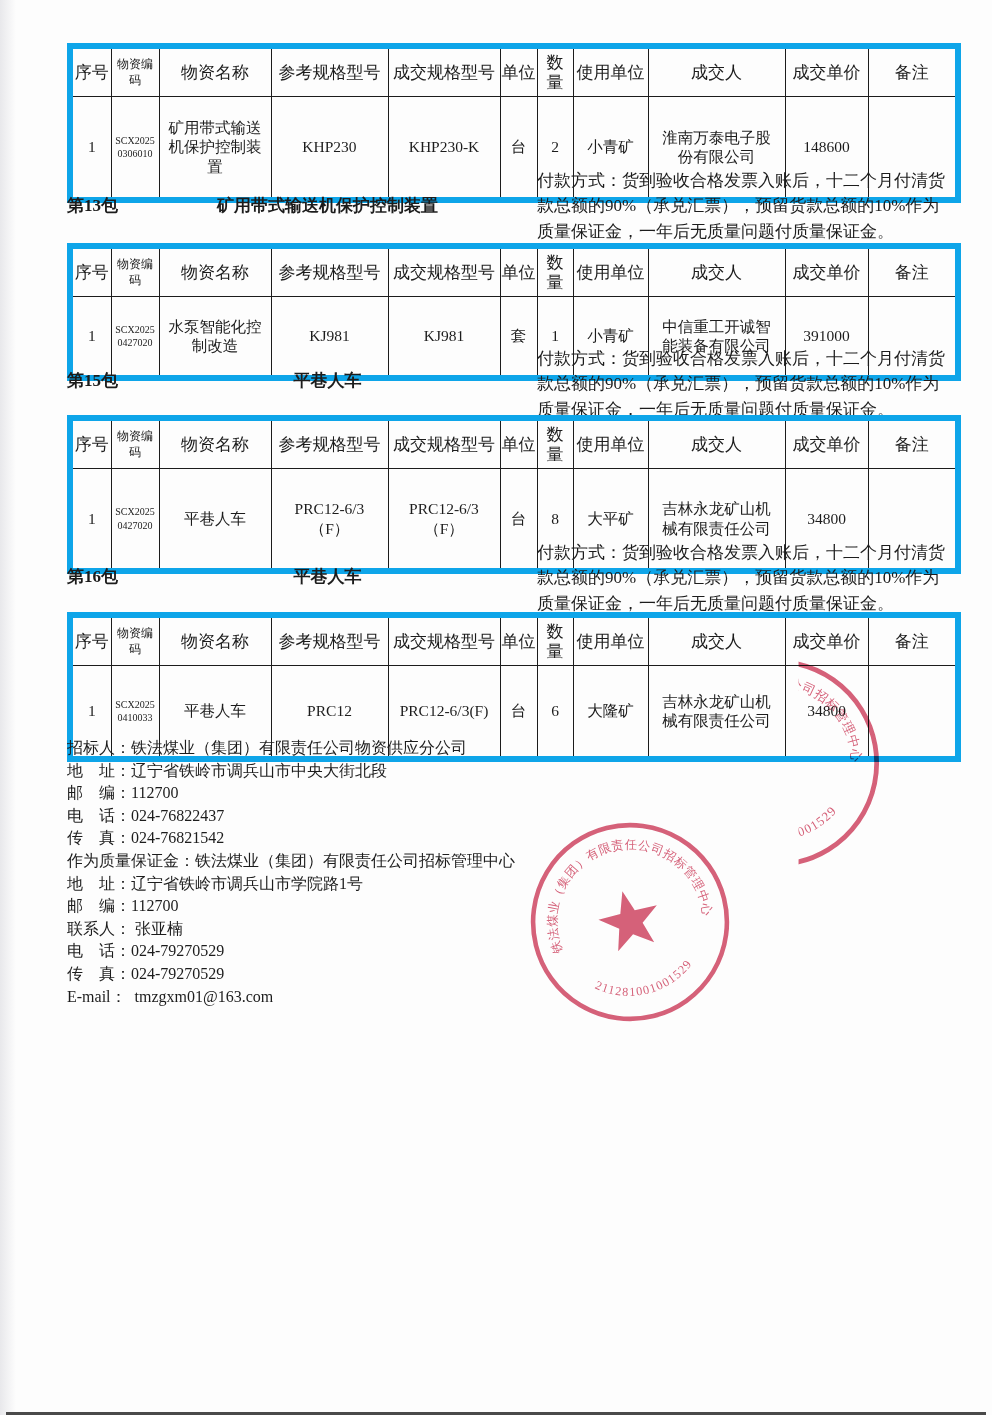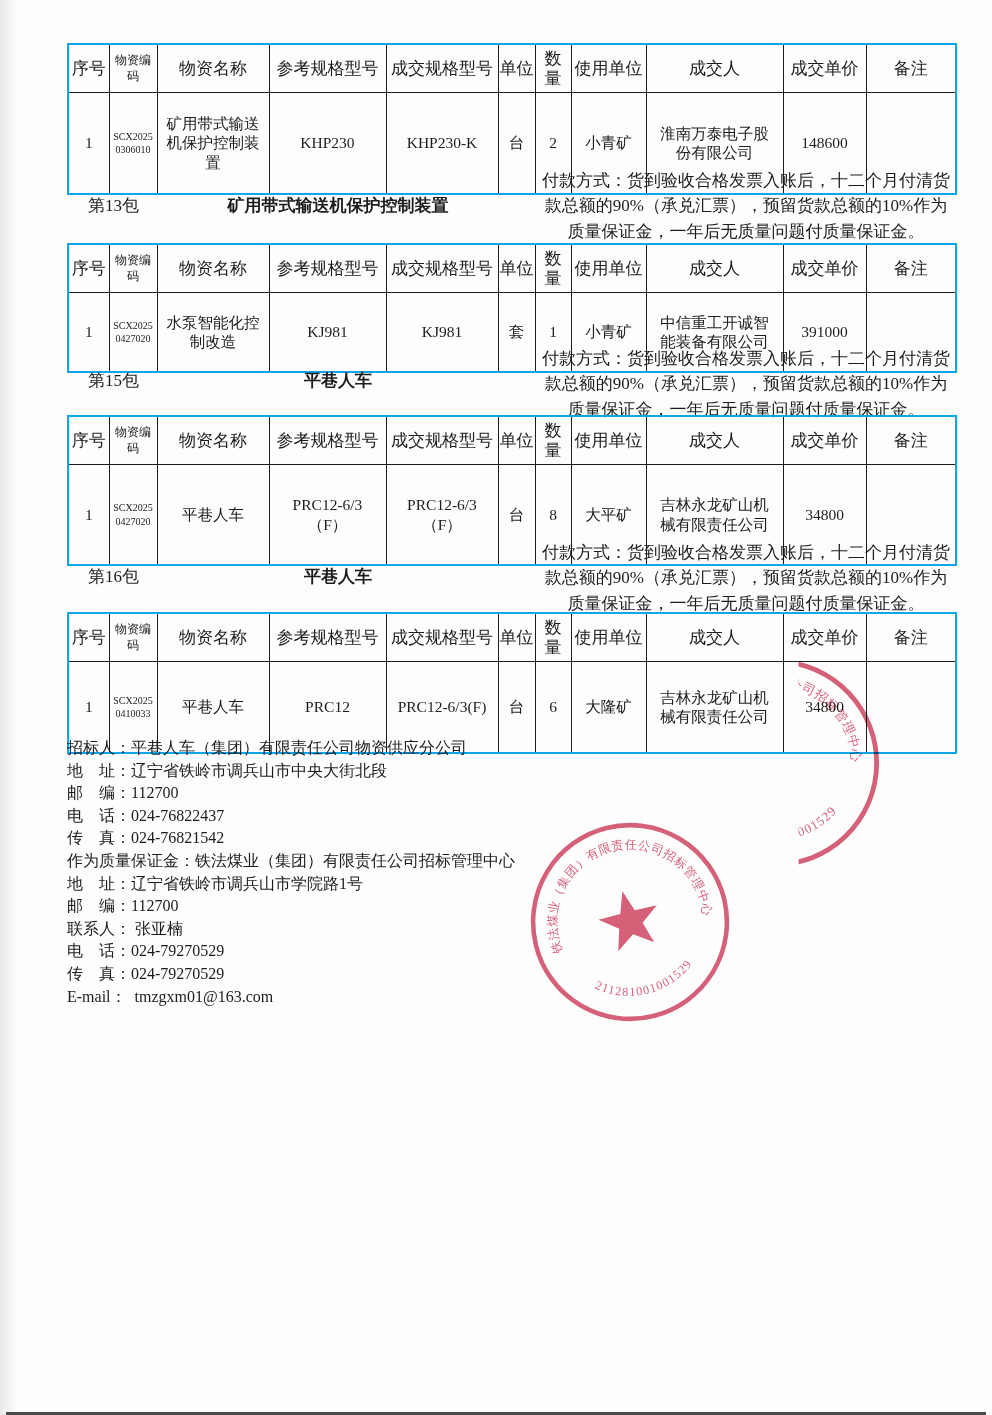--- a/index.html
+++ b/index.html
@@ -6,39 +6,39 @@
   body{
     position:relative;width:992px;height:1415px;overflow:hidden;
     background:#fdfdfd;color:#1c1c1c;
     font-family:"Liberation Serif","DejaVu Serif",serif;
   }
   .scan-edge-left{position:absolute;left:0;top:0;width:16px;height:100%;
     background:linear-gradient(90deg,#e8e8eb,rgba(255,255,255,0));pointer-events:none}
   .scan-edge-bottom{position:absolute;left:6px;bottom:0;width:980px;height:3px;background:#4a4a4a}
 
   table.res{position:absolute;left:67px;width:888px;border-collapse:collapse;
-    table-layout:fixed;border:2px solid #0ea5e9;background:transparent}
+    table-layout:fixed;border:6px solid #0ea5e9;background:transparent}
   table.res th,table.res td{border:1px solid #1c1c1c;text-align:center;
     vertical-align:middle;overflow:hidden;font-weight:normal}
   table.res th{font-size:17px;padding:1px 1px;height:45px;line-height:1.15}
   table.res td{font-size:15.5px;padding:2px 8px;line-height:1.25}
   table.res th.small{font-size:12px;line-height:1.3}
   table.res td.code{font-size:10px;word-break:break-all;padding:12px 3px;line-height:1.35}
   .t1{top:43px}.t2{top:243px}.t3{top:415px}.t4{top:612px}
   tr.dr1 td{height:76px} tr.dr2 td{height:54px} tr.dr3 td{height:75px} tr.dr4 td{height:66px}
   col.c0{width:41px}col.c1{width:48px}col.c2{width:112px}col.c3{width:117px}
   col.c4{width:112px}col.c5{width:37px}col.c6{width:36px}col.c7{width:75px}
   col.c8{width:137px}col.c9{width:83px}col.c10{width:90px}
 
   .section{position:absolute;left:67px;width:888px;display:flex}
   .s13{top:168px;height:75px}.s15{top:346px;height:69px}.s16{top:540px;height:72px}
   .sec-left{width:470px;display:flex;align-items:center}
-  .pkg{font-weight:normal;font-size:17px;margin-left:21px;white-space:nowrap}
+  .pkg{font-weight:bold;font-size:17px;white-space:nowrap}
   .sec-title{flex:1;text-align:center;font-weight:bold;font-size:17px}
-  .payment{width:418px;font-size:17px;line-height:25.3px;text-align:center}
+  .payment{width:418px;font-size:17px;line-height:25.3px;}
 
   .contact{position:absolute;left:67px;top:737px;font-size:16px;line-height:22.6px;width:520px}
   .contact-line{white-space:pre}
 
   .stamp{position:absolute;mix-blend-mode:multiply;opacity:.87;z-index:5;pointer-events:none}
   #stamp-main{left:528px;top:820px;width:204px;height:204px}
   #stamp-main svg{transform:rotate(-14deg)}
   #stamp-partial{left:668px;top:656px;width:214px;height:214px;clip-path:inset(0 0 0 61%)}
   #stamp-partial svg{transform:rotate(-10deg)}
   .seal-text{letter-spacing:.5px}
@@ -251,21 +251,21 @@
     <td>6</td>
     <td>大隆矿</td>
     <td>吉林永龙矿山机械有限责任公司</td>
     <td>34800</td>
     <td></td>
   </tr>
     </tbody>
 </table>
 
 <div class="contact">
-  <div class="contact-line">招标人：平巷人车（集团）有限责任公司物资供应分公司</div>
+  <div class="contact-line">招标人：铁法煤业（集团）有限责任公司物资供应分公司</div>
   <div class="contact-line">地　址：辽宁省铁岭市调兵山市中央大街北段</div>
   <div class="contact-line">邮　编：112700</div>
   <div class="contact-line">电　话：024-76822437</div>
   <div class="contact-line">传　真：024-76821542</div>
   <div class="contact-line">作为质量保证金：铁法煤业（集团）有限责任公司招标管理中心</div>
   <div class="contact-line">地　址：辽宁省铁岭市调兵山市学院路1号</div>
   <div class="contact-line">邮　编：112700</div>
   <div class="contact-line">联系人： 张亚楠</div>
   <div class="contact-line">电　话：024-79270529</div>
   <div class="contact-line">传　真：024-79270529</div>

